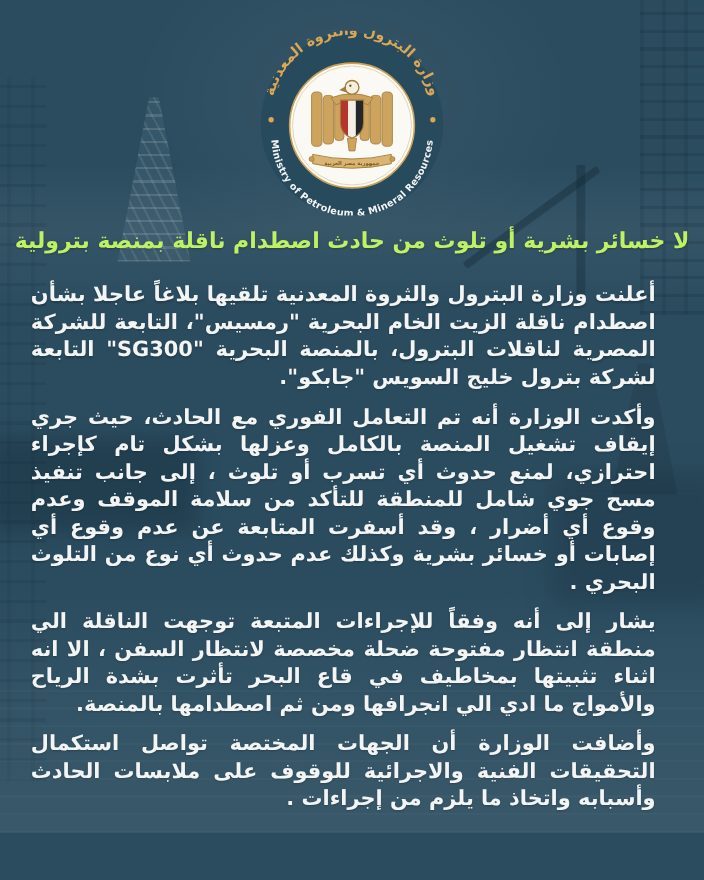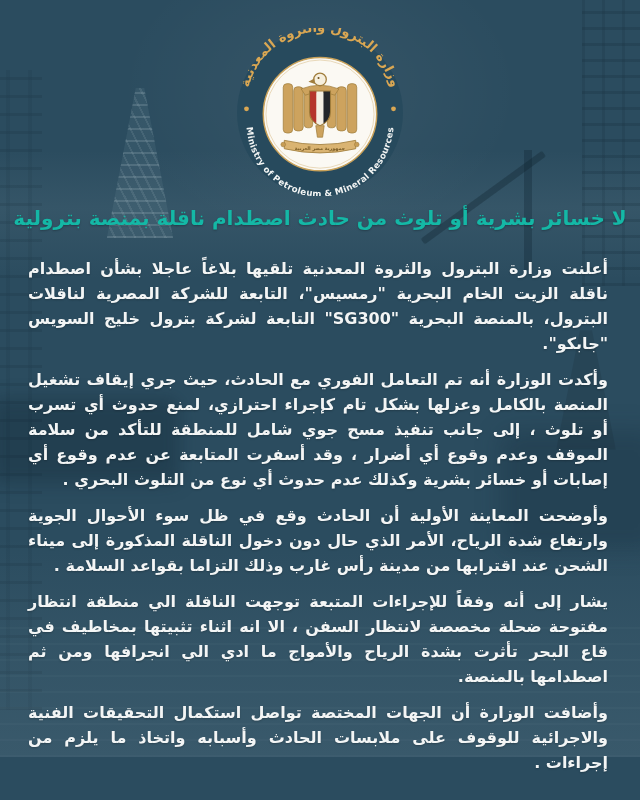--- a/index.html
+++ b/index.html
@@ -75,30 +75,30 @@
   
   .logo-wrap{position:absolute;left:236px;top:28px;width:168px;height:168px;}
   .ring-bg{fill:#274a5d;}
   .ring-ar{fill:#daa753;font-family:"DejaVu Sans",sans-serif;font-weight:bold;font-size:12.5px;}
   .ring-en{fill:#f3f5f4;font-family:"DejaVu Sans",sans-serif;font-weight:bold;font-size:8.3px;letter-spacing:.25px;}
   .scroll-txt{fill:#7a5c26;font-family:"DejaVu Sans",sans-serif;font-weight:bold;font-size:4.6px;}
   
   .headline{
     position:absolute;left:0;top:206px;width:640px;
     text-align:center;direction:rtl;white-space:nowrap;
-    color:#14b8a6;font-size:20px;font-weight:bold;
+    color:#bef264;font-size:20px;font-weight:bold;
     text-shadow:0 1px 2px rgba(0,0,0,.25);
   }
   .content{
     position:absolute;left:0;top:256px;width:640px;padding:0 28px;box-sizing:border-box;
   }
   .para{
     direction:rtl;text-align:justify;text-align-last:right;
-    color:#f3f5f5;font-size:16px;font-weight:bold;line-height:25px;
-    margin:0 4px 11px 0;
+    color:#f3f5f5;font-size:19px;font-weight:bold;line-height:25px;
+    margin:0 16px 11px 0;
     text-shadow:0 1px 2px rgba(0,0,0,.22);
   }
   
   .footer-bar{
     position:absolute;left:0;bottom:0;width:640px;height:43px;
     background:#c6983c;display:flex;align-items:center;justify-content:center;
   }
   .footer-url{
     color:#ffffff;font-size:23px;font-weight:bold;letter-spacing:.5px;
     font-family:"DejaVu Sans",sans-serif;
@@ -179,19 +179,18 @@
         <text class="scroll-txt" x="80" y="116.5" text-anchor="middle">جمهورية مصر العربية</text>
       </g>
     </svg>
   </div>
 
   <div class="headline">لا خسائر بشرية أو تلوث من حادث اصطدام ناقلة بمنصة بترولية</div>
 
   <div class="content">
     <p class="para">أعلنت وزارة البترول والثروة المعدنية تلقيها بلاغاً عاجلا بشأن اصطدام ناقلة الزيت الخام البحرية "رمسيس"، التابعة للشركة المصرية لناقلات البترول، بالمنصة البحرية "SG300" التابعة لشركة بترول خليج السويس "جابكو".</p>
     <p class="para">وأكدت الوزارة أنه تم التعامل الفوري مع الحادث، حيث جري إيقاف تشغيل المنصة بالكامل وعزلها بشكل تام كإجراء احترازي، لمنع حدوث أي تسرب أو تلوث ، إلى جانب تنفيذ مسح جوي شامل للمنطقة للتأكد من سلامة الموقف وعدم وقوع أي أضرار ، وقد أسفرت المتابعة عن عدم وقوع أي إصابات أو خسائر بشرية وكذلك عدم حدوث أي نوع من التلوث البحري .</p>
-    <p class="para">وأوضحت المعاينة الأولية أن الحادث وقع في ظل سوء الأحوال الجوية وارتفاع شدة الرياح، الأمر الذي حال دون دخول الناقلة المذكورة إلى ميناء الشحن عند اقترابها من مدينة رأس غارب وذلك التزاما بقواعد السلامة .</p>
     <p class="para">يشار إلى أنه وفقاً للإجراءات المتبعة توجهت الناقلة الي منطقة انتظار مفتوحة ضحلة مخصصة لانتظار السفن ، الا انه اثناء تثبيتها بمخاطيف في قاع البحر تأثرت بشدة الرياح والأمواج ما ادي الي انجرافها ومن ثم اصطدامها بالمنصة.</p>
     <p class="para">وأضافت الوزارة أن الجهات المختصة تواصل استكمال التحقيقات الفنية والاجرائية للوقوف على ملابسات الحادث وأسبابه واتخاذ ما يلزم من إجراءات .</p>
   </div>
 
 
 </div>
 
 </body></html>

